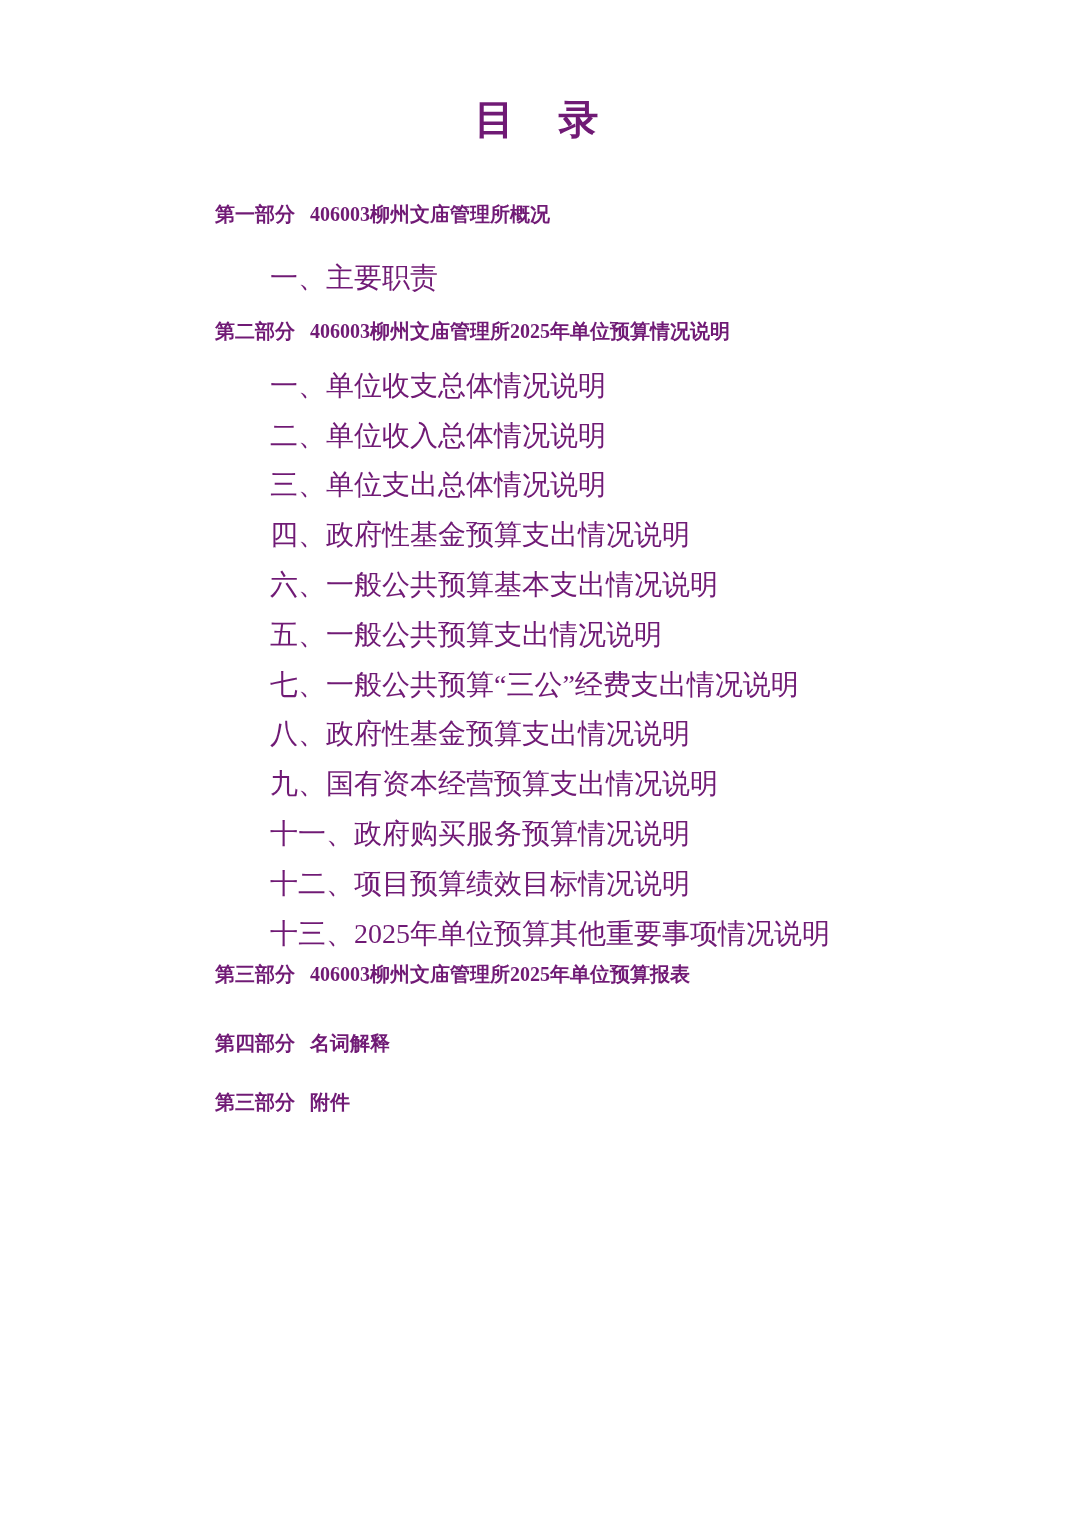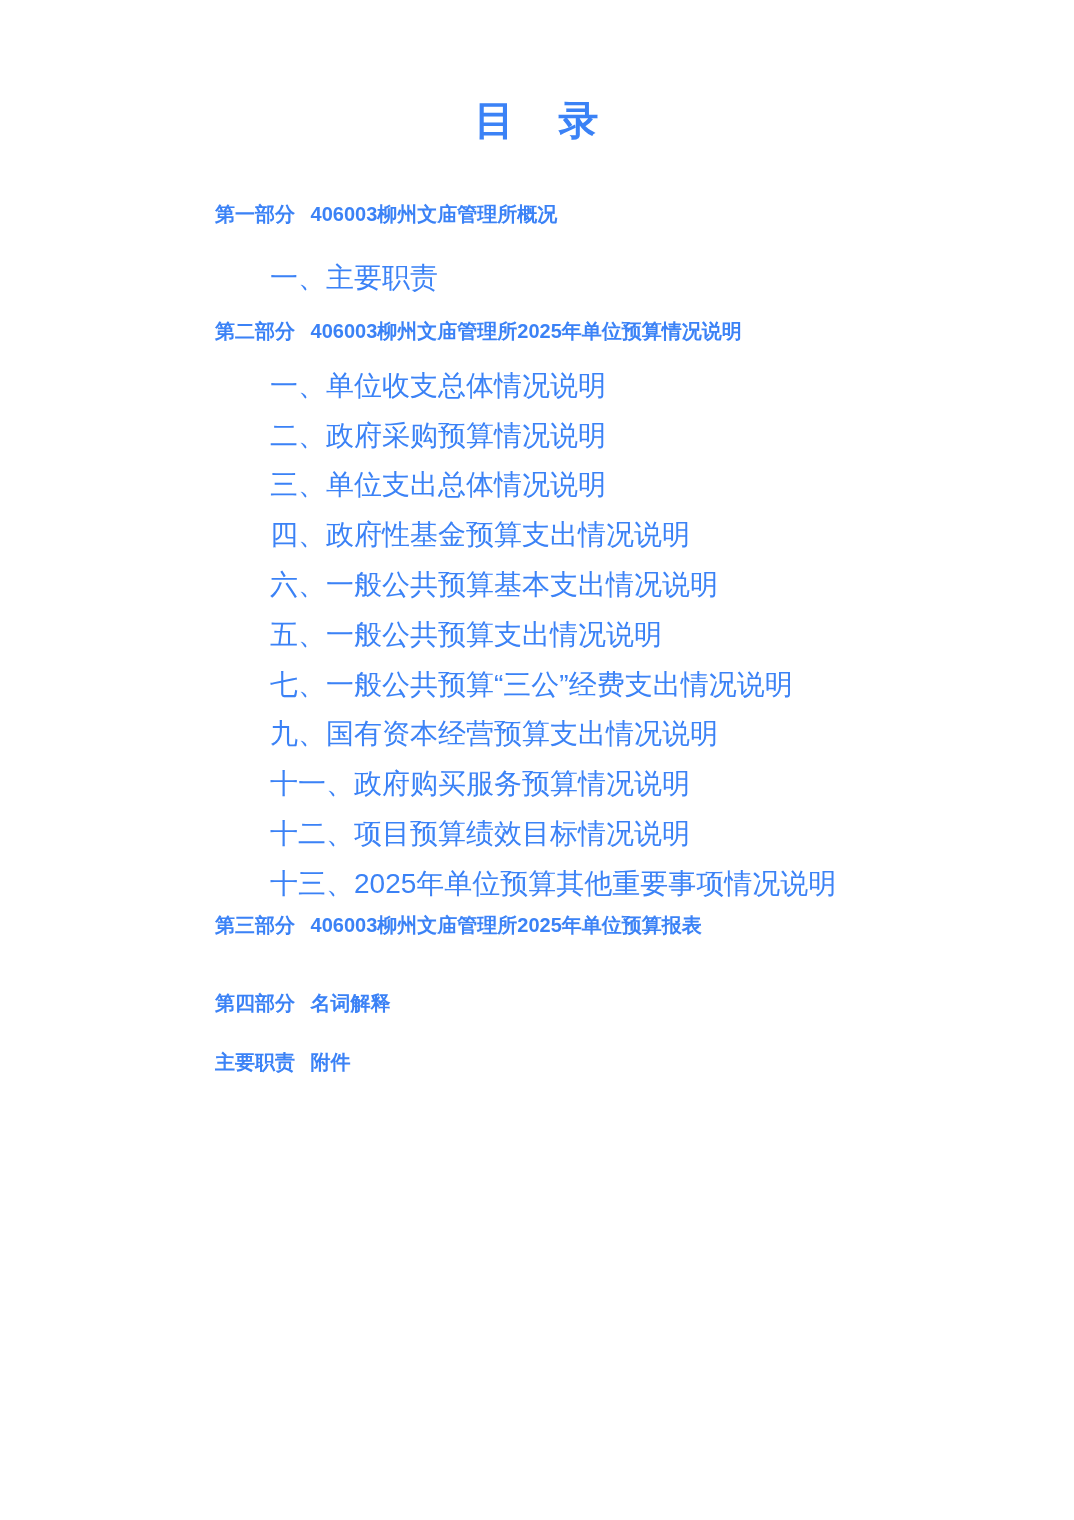--- a/index.html
+++ b/index.html
@@ -1,22 +1,22 @@
 <!DOCTYPE html>
 <html><head>
 <meta charset="utf-8">
 <style>
   html, body { margin: 0; padding: 0; background: #ffffff; }
   .page {
     position: relative;
     width: 1074px;
     height: 1520px;
     background: #ffffff;
-    color: #3b82f6;
-    font-family: Liberation Sans, sans-serif;
+    color: #701a75;
+    font-family: Liberation Serif, serif;
     overflow: hidden;
     box-sizing: border-box;
   }
   .content {
     padding: 96px 144px 0 145px;
     box-sizing: border-box;
   }
   .doc-title {
     font-size: 40px;
     font-weight: 700;
@@ -38,53 +38,54 @@
     font-weight: 400;
     line-height: 49.8px;
     padding-left: 125px;
     white-space: nowrap;
   }
   .sec1 { margin-top: 0; }
   .group1 { margin-top: 22px; }
   .sec2 { margin-top: 12px; }
   .group2 { margin-top: 13px; }
   .sec3 { margin-top: 0; }
-  .sec4 { margin-top: 45px; }
+  .sec4 { margin-top: 36px; }
   .sec5 { margin-top: 26px; }
 </style>
 </head>
 <body>
 
 <div class="page">
   <div class="content">
 
     <div class="doc-title">目　录</div>
 
     <div class="sec-heading sec1">第一部分 406003柳州文庙管理所概况</div>
 
     <div class="group1">
       <div class="item">一、主要职责</div>
     </div>
 
     <div class="sec-heading sec2">第二部分 406003柳州文庙管理所2025年单位预算情况说明</div>
 
     <div class="group2">
       <div class="item">一、单位收支总体情况说明</div>
-      <div class="item">二、政府采购预算情况说明</div>
+      <div class="item">二、单位收入总体情况说明</div>
       <div class="item">三、单位支出总体情况说明</div>
       <div class="item">四、政府性基金预算支出情况说明</div>
       <div class="item">六、一般公共预算基本支出情况说明</div>
       <div class="item">五、一般公共预算支出情况说明</div>
       <div class="item">七、一般公共预算“三公”经费支出情况说明</div>
+      <div class="item">八、政府性基金预算支出情况说明</div>
       <div class="item">九、国有资本经营预算支出情况说明</div>
       <div class="item">十一、政府购买服务预算情况说明</div>
       <div class="item">十二、项目预算绩效目标情况说明</div>
       <div class="item">十三、2025年单位预算其他重要事项情况说明</div>
     </div>
 
     <div class="sec-heading sec3">第三部分 406003柳州文庙管理所2025年单位预算报表</div>
 
     <div class="sec-heading sec4">第四部分 名词解释</div>
 
-    <div class="sec-heading sec5">主要职责 附件</div>
+    <div class="sec-heading sec5">第三部分 附件</div>
 
   </div>
 </div>
 
 </body></html>

